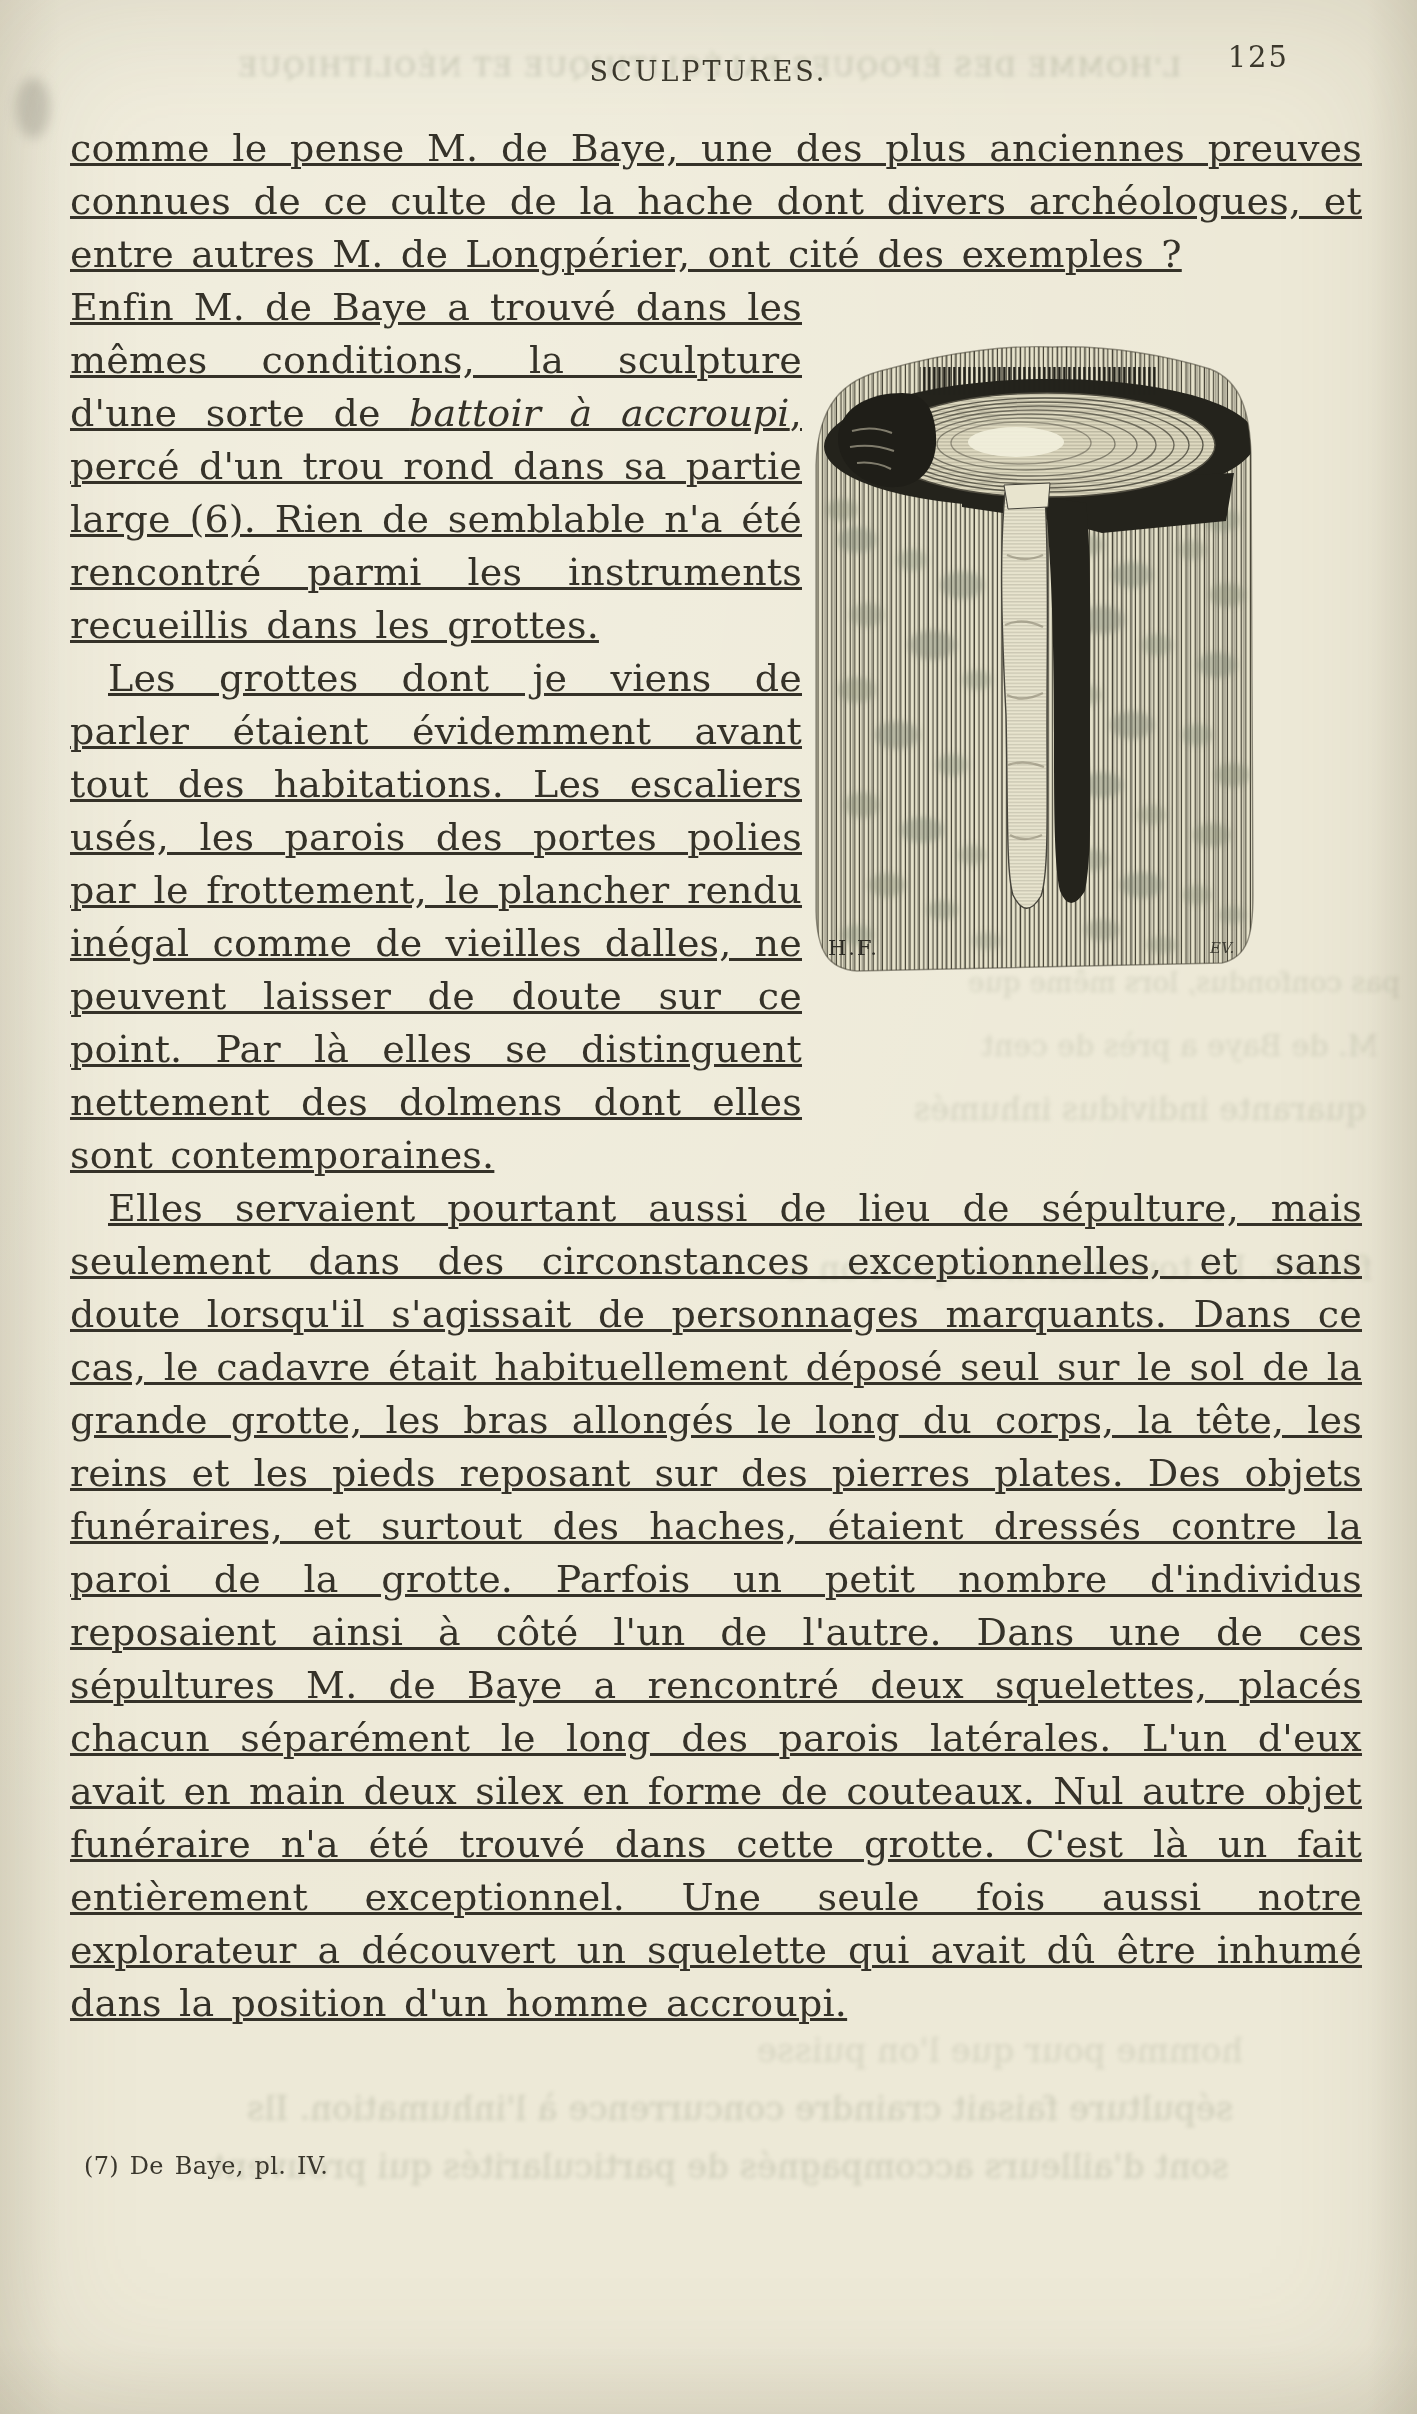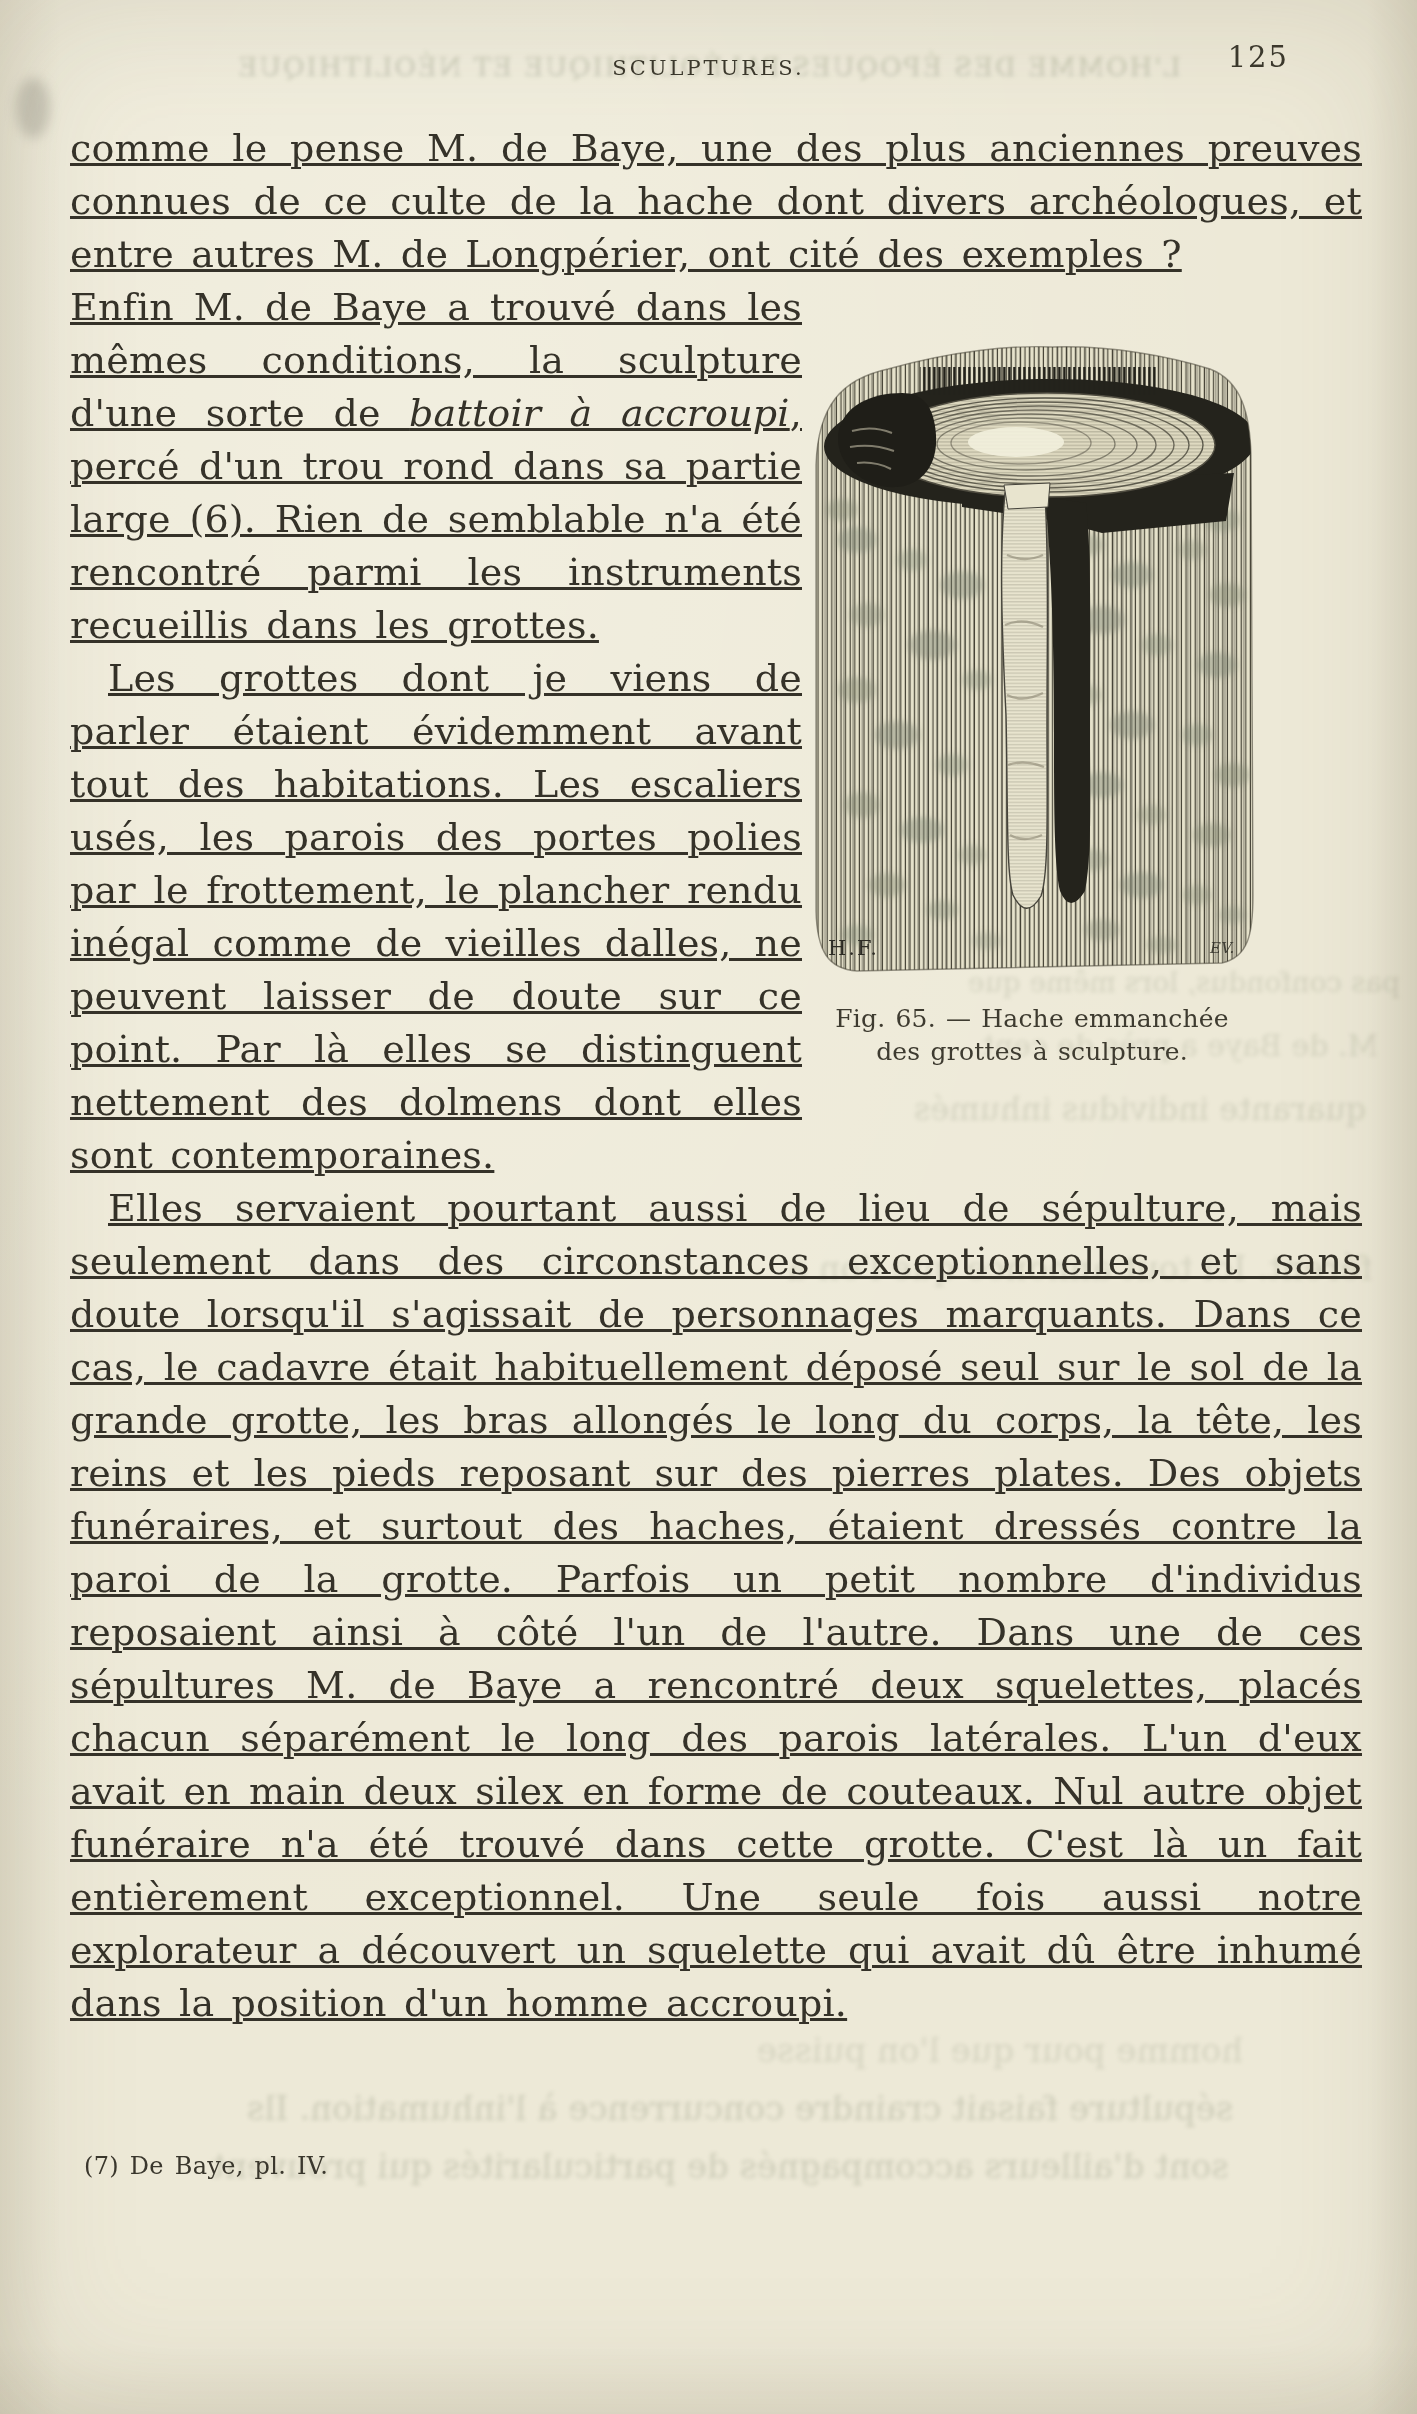--- a/index.html
+++ b/index.html
@@ -17,21 +17,21 @@
     font-family:"DejaVu Serif","Liberation Serif",serif;
     color:#353229;
   }
   .page::after{
     content:"";position:absolute;inset:0;pointer-events:none;
     box-shadow:inset 0 0 140px rgba(110,100,70,.18);
   }
   
   .running-title{
     position:absolute;top:56px;left:0;right:0;
-    text-align:center;font-size:21px;letter-spacing:3px;
+    text-align:center;font-size:27px;letter-spacing:3px;
     color:#3a372c;
   }
   .page-number{
     position:absolute;top:40px;right:128px;
     font-size:29px;letter-spacing:2px;color:#3a372c;
   }
   
   .ghost{
     position:absolute;
     transform:scaleX(-1);
@@ -214,24 +214,20 @@
           </g>
 
           <path d="M 202 150 L 248 148 L 246 172 L 206 174 Z" fill="#e8e4ce" stroke="#44423a" stroke-width="1"></path>
         </g>
 
         <path d="M 14 130 C 16 70 40 44 86 34 C 150 16 210 10 250 12 C 310 10 370 22 408 34 C 440 46 448 80 449 120 L 451 560 C 451 600 446 622 420 628 L 55 636 C 26 634 15 616 14 576 Z" fill="none" stroke="#4a473a" stroke-width="1.4" opacity=".55"></path>
 
         <text x="26" y="620" font-size="21" letter-spacing="2" fill="#2c2b24" font-family="DejaVu Serif, serif" id="sig-left">H.F.</text>
         <text x="408" y="618" font-size="15" font-style="italic" fill="#2c2b24" opacity=".85" font-family="DejaVu Serif, serif" id="sig-right">EV.</text>
       </svg>
-      <figcaption>
-        <div>Fig. 65. — Hache emmanchée</div>
-        <div>des grottes à sculpture.</div>
-      </figcaption>
     </figure>
 
     <div id="rest-paragraphs">
         <p class="noindent"><span>Enfin M. de Baye a trouvé dans les mêmes conditions, la sculpture d'une sorte de </span><em>battoir à accroupi</em><span>, percé d'un trou rond dans sa partie large (6). Rien de semblable n'a été rencontré parmi les instruments recueillis dans les grottes.</span></p>
         <p class="indent"><span>Les grottes dont je viens de parler étaient évidemment avant tout des habitations. Les escaliers usés, les parois des portes polies par le frottement, le plancher rendu inégal comme de vieilles dalles, ne peuvent laisser de doute sur ce point. Par là elles se distinguent nettement des dolmens dont elles sont contemporaines.</span></p>
         <p class="indent"><span>Elles servaient pourtant aussi de lieu de sépulture, mais seulement dans des circonstances exceptionnelles, et sans doute lorsqu'il s'agissait de personnages marquants. Dans ce cas, le cadavre était habituellement déposé seul sur le sol de la grande grotte, les bras allongés le long du corps, la tête, les reins et les pieds reposant sur des pierres plates. Des objets funéraires, et surtout des haches, étaient dressés contre la paroi de la grotte. Parfois un petit nombre d'individus reposaient ainsi à côté l'un de l'autre. Dans une de ces sépultures M. de Baye a rencontré deux squelettes, placés chacun séparément le long des parois latérales. L'un d'eux avait en main deux silex en forme de couteaux. Nul autre objet funéraire n'a été trouvé dans cette grotte. C'est là un fait entièrement exceptionnel. Une seule fois aussi notre explorateur a découvert un squelette qui avait dû être inhumé dans la position d'un homme accroupi.</span></p>
       </div>
   </div>
 
   <div class="footnote">(7) De Baye, pl. IV.</div>

